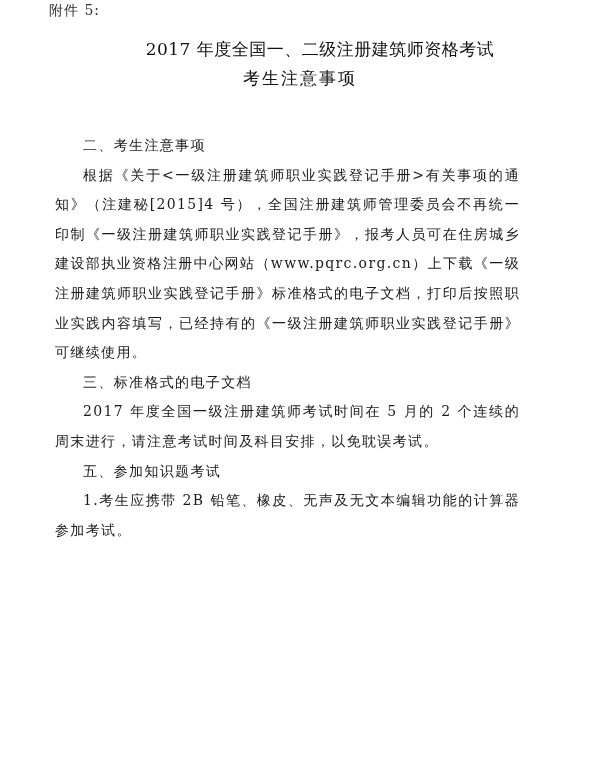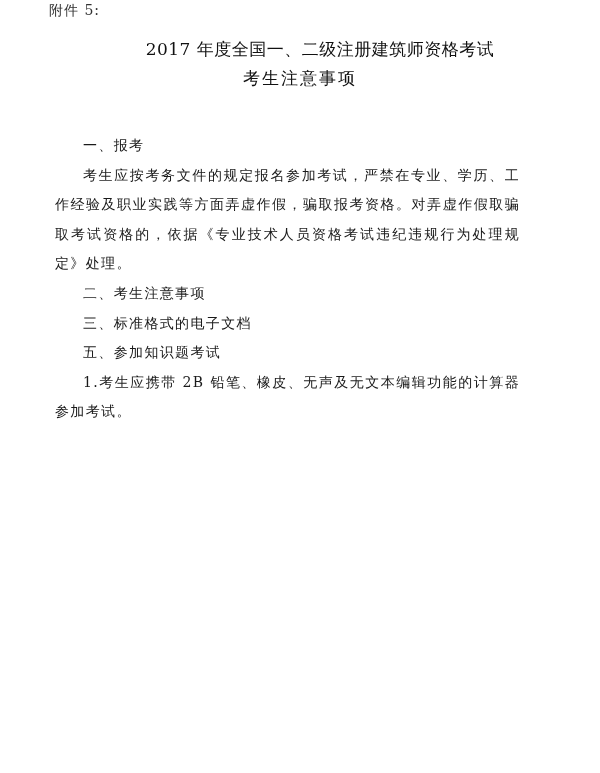--- a/index.html
+++ b/index.html
@@ -64,30 +64,28 @@
 </head>
 <body>
 
 <div class="page">
   <div class="attachment">附件 5:</div>
   <div class="title title1">2017 年度全国一、二级注册建筑师资格考试</div>
   <div class="title title2">考生注意事项</div>
 
   <div class="content">
     <section>
-      <p class="heading">一、报考</p>
-      <p>考生应按考务文件的规定报名参加考试，严禁在专业、学历、工作经验及职业实践等方面弄虚作假，骗取报考资格。对弄虚作假取骗取考试资格的，依据《专业技术人员资格考试违纪违规行为处理规定》处理。</p>
-    </section>
-    <section>
       <p class="heading">二、考生注意事项</p>
+      <p>根据《关于&lt;一级注册建筑师职业实践登记手册&gt;有关事项的通知》（注建秘[2015]4 号），全国注册建筑师管理委员会不再统一印制《一级注册建筑师职业实践登记手册》，报考人员可在住房城乡建设部执业资格注册中心网站（www.pqrc.org.cn）上下载《一级注册建筑师职业实践登记手册》标准格式的电子文档，打印后按照职业实践内容填写，已经持有的《一级注册建筑师职业实践登记手册》可继续使用。</p>
     </section>
     <section>
       <p class="heading">三、标准格式的电子文档</p>
     </section>
     <section>
+      <p>2017 年度全国一级注册建筑师考试时间在 5 月的 2 个连续的周末进行，请注意考试时间及科目安排，以免耽误考试。</p>
     </section>
     <section>
       <p class="heading">五、参加知识题考试</p>
       <p>1.考生应携带 2B 铅笔、橡皮、无声及无文本编辑功能的计算器参加考试。</p>
 
     </section>
   </div>
 </div>
 
 </body></html>

